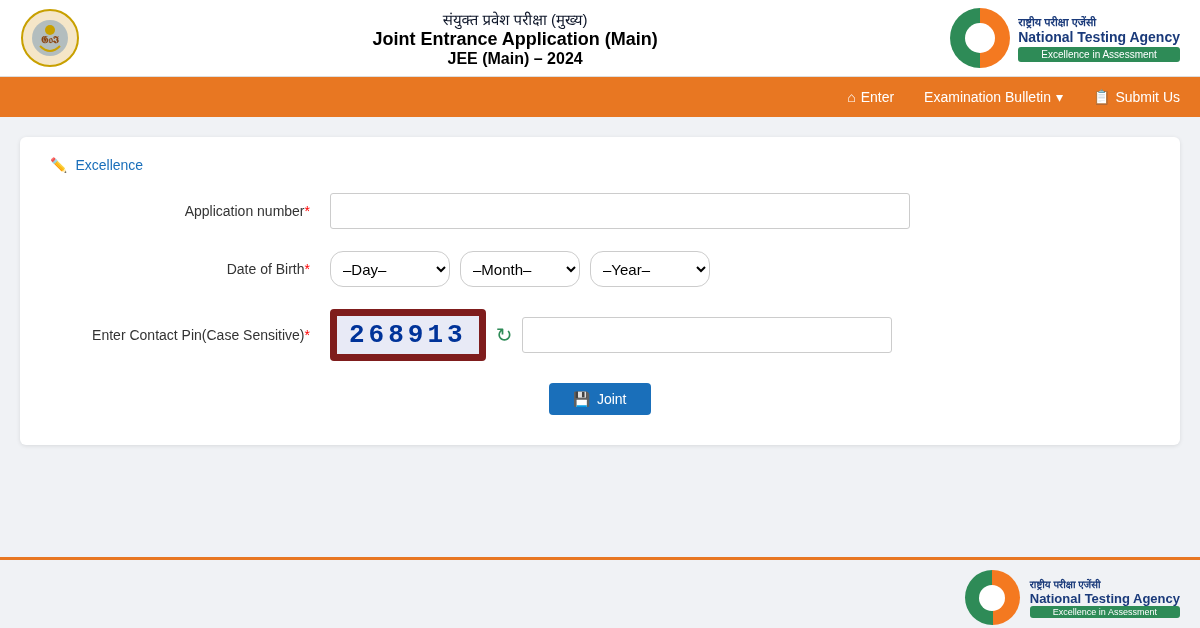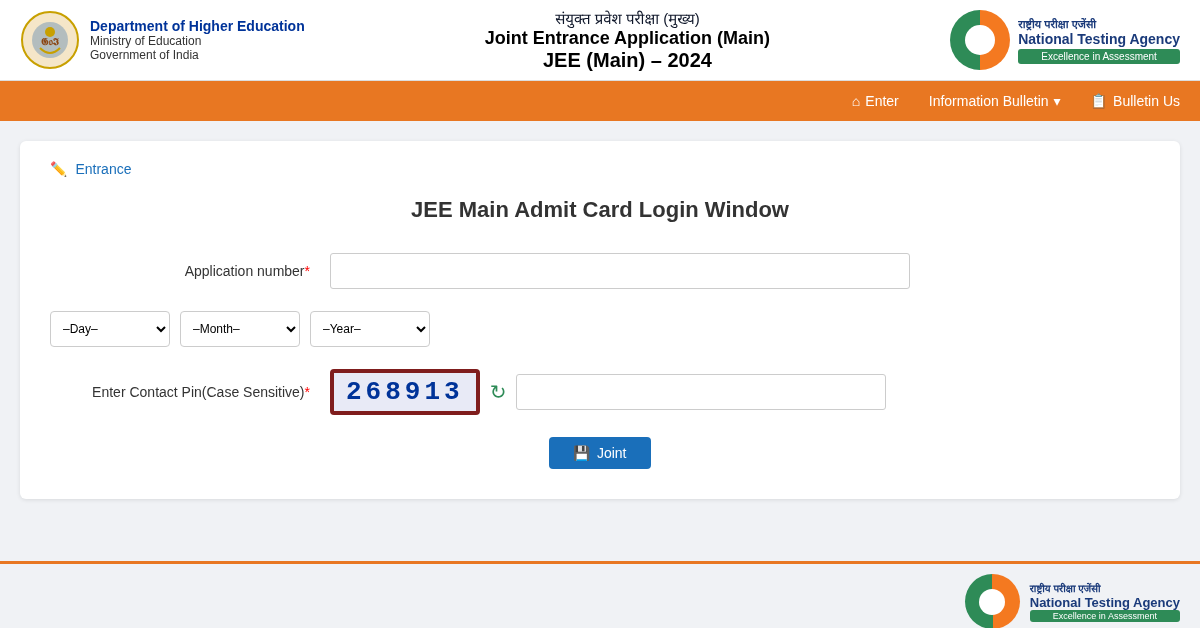--- a/index.html
+++ b/index.html
@@ -43,21 +43,21 @@
       font-size: 15px;
       color: #0f172a;
       font-weight: normal;
     }
     .header-center .main-title {
       font-size: 18px;
       font-weight: bold;
       color: #000;
     }
     .header-center .sub-title {
-      font-size: 20px;
+      font-size: 16px;
       font-weight: bold;
       color: #000;
     }
     .header-right {
       display: flex;
       flex-direction: column;
       align-items: center;
     }
     .nta-logo {
       display: flex;
@@ -177,42 +177,42 @@
       font-size: 14px;
       outline: none;
     }
     .date-row {
       display: flex;
       gap: 10px;
     }
     .date-select {
       height: 36px;
       border: 1px solid #ccc;
-      border-radius: 4px;
+      border-radius: 13px;
       padding: 0 8px;
-      font-size: 12px;
+      font-size: 15px;
       background: white;
       cursor: pointer;
       min-width: 120px;
     }
     .captcha-row {
       display: flex;
       align-items: center;
       gap: 10px;
     }
     .captcha-display {
       font-size: 26px;
       font-weight: bold;
       color: #003399;
       letter-spacing: 4px;
       font-family: 'Courier New', monospace;
       background: #e8eaf6;
       padding: 4px 12px;
       border-radius: 4px;
-      border: 4px solid #7f1d1d;
+      border: 7px solid #7f1d1d;
     }
     .refresh-icon {
       color: #2e8b57;
       font-size: 20px;
       cursor: pointer;
     }
     .captcha-input {
       width: 370px;
       height: 36px;
       border: 1px solid #ccc;
@@ -277,25 +277,20 @@
 <div class="header">
   <div class="header-left">
 
     <svg class="govt-logo" viewBox="0 0 60 60" xmlns="http://www.w3.org/2000/svg">
       <circle cx="30" cy="30" r="28" fill="#f5e6c8" stroke="#c8a000" stroke-width="2"></circle>
       <circle cx="30" cy="30" r="18" fill="#1a5fa8" opacity="0.3"></circle>
       <text x="30" y="35" text-anchor="middle" font-size="10" fill="#8B4513" font-weight="bold">𝕲𝔬𝕴</text>
       <circle cx="30" cy="22" r="5" fill="#c8a000"></circle>
       <path d="M20,38 Q30,48 40,38" stroke="#c8a000" fill="none" stroke-width="2"></path>
     </svg>
-    <div class="header-left-text">
-      <div class="dept">Department of Higher Education</div>
-      <div class="ministry">Ministry of Education</div>
-      <div class="ministry">Government of India</div>
-    </div>
   </div>
 
   <div class="header-center">
     <div class="hindi-title">संयुक्त प्रवेश परीक्षा (मुख्य)</div>
     <div class="main-title">Joint Entrance Application (Main)</div>
     <div class="sub-title">JEE (Main) – 2024</div>
   </div>
 
   <div class="header-right">
     <div class="nta-logo">
@@ -310,47 +305,49 @@
     </div>
   </div>
 </div>
 
 <nav class="navbar">
   <a>
     <span>⌂</span>
     <span>Enter</span>
   </a>
   <a>
-    <span>Information Bulletin</span>
+    <span>Examination Bulletin</span>
     <span>▾</span>
   </a>
   <a>
     <span>📋</span>
-    <span>Bulletin Us</span>
+    <span>Submit Us</span>
   </a>
 </nav>
 
 <div class="main-content">
   <div class="card">
 
     <div class="card-header">
       <span>✏️</span>
-      <span>Entrance</span>
-    </div>
-
-    <div class="card-title">JEE Main Admit Card Login Window</div>
+      <span>Excellence</span>
+    </div>
+
 
     <div class="form-row">
       <label class="form-label">
         <span>Application number</span><span class="required">*</span>
       </label>
       <input class="form-control" type="text" placeholder="" style="">
     </div>
 
     <div class="form-row">
+      <label class="form-label">
+        <span>Date of Birth</span><span class="required">*</span>
+      </label>
       <div class="date-row">
         <select class="date-select" id="day-select"><option value="–Day–">–Day–</option><option value="1">1</option><option value="2">2</option><option value="3">3</option><option value="4">4</option><option value="5">5</option><option value="6">6</option><option value="7">7</option><option value="8">8</option><option value="9">9</option><option value="10">10</option><option value="11">11</option><option value="12">12</option><option value="13">13</option><option value="14">14</option><option value="15">15</option><option value="16">16</option><option value="17">17</option><option value="18">18</option><option value="19">19</option><option value="20">20</option><option value="21">21</option><option value="22">22</option><option value="23">23</option><option value="24">24</option><option value="25">25</option><option value="26">26</option><option value="27">27</option><option value="28">28</option><option value="29">29</option><option value="30">30</option><option value="31">31</option></select>
         <select class="date-select" id="month-select"><option value="–Month–">–Month–</option><option value="January">January</option><option value="February">February</option><option value="March">March</option><option value="April">April</option><option value="May">May</option><option value="June">June</option><option value="July">July</option><option value="August">August</option><option value="September">September</option><option value="October">October</option><option value="November">November</option><option value="December">December</option></select>
         <select class="date-select" id="year-select"><option value="–Year–">–Year–</option><option value="2000">2000</option><option value="2001">2001</option><option value="2002">2002</option><option value="2003">2003</option><option value="2004">2004</option><option value="2005">2005</option><option value="2006">2006</option><option value="2007">2007</option><option value="2008">2008</option><option value="2009">2009</option><option value="2010">2010</option></select>
       </div>
     </div>
 
     <div class="form-row">
       <label class="form-label">
         <span>Enter Contact Pin(Case Sensitive)</span><span class="required">*</span>

